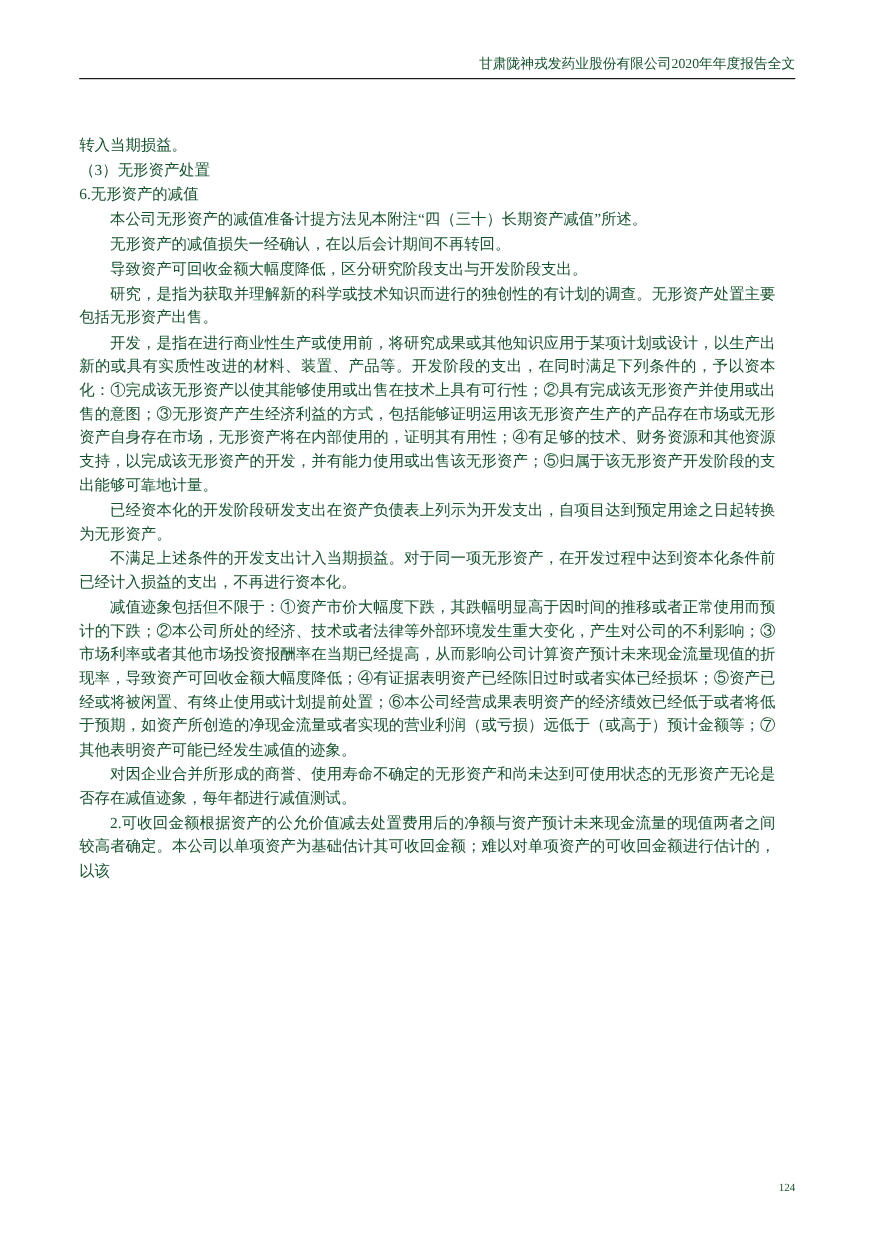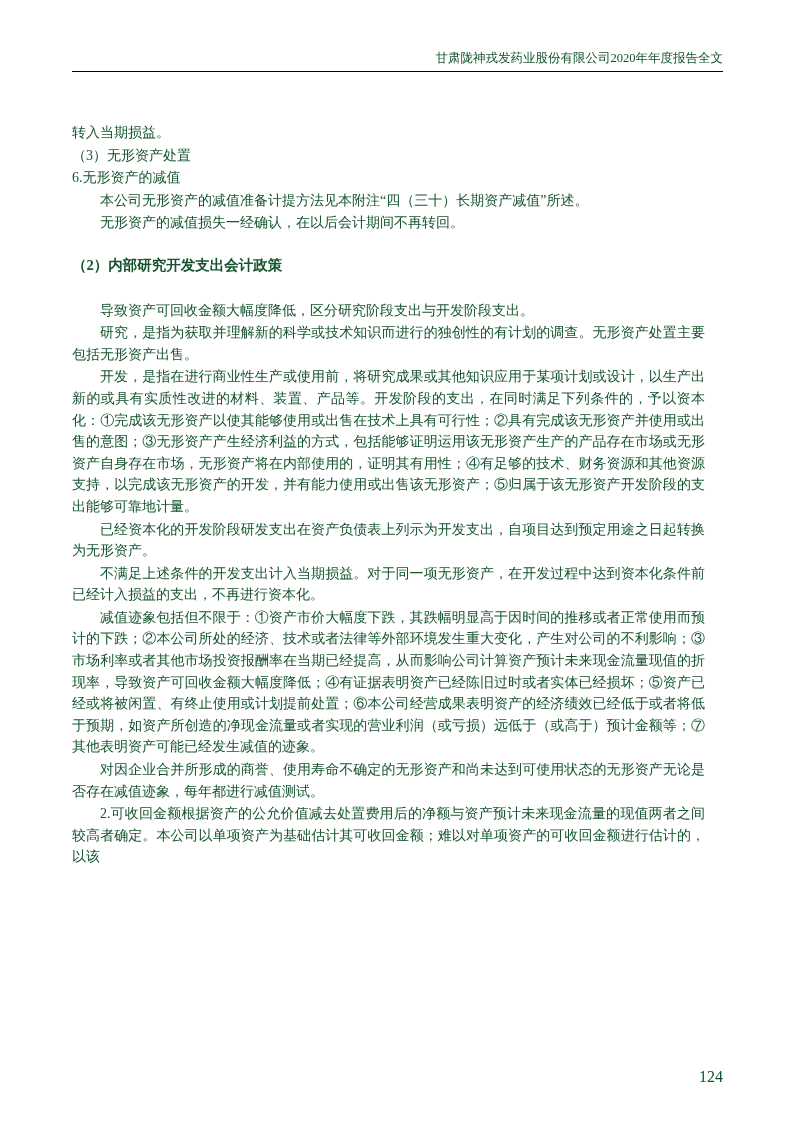--- a/index.html
+++ b/index.html
@@ -51,41 +51,40 @@
     font-weight: 700;
     margin: 21px 0 23px 0;
     text-align: left;
     text-indent: 0;
   }
 
   .page-number {
     position: absolute;
     right: 70px;
     bottom: 36px;
-    font-size: 16px;
+    font-size: 10px;
   }
 </style>
 </head>
 <body>
 
 <div class="page">
 
   <div class="doc-header">
     <div class="title">甘肃陇神戎发药业股份有限公司2020年年度报告全文</div>
     <div class="rule"></div>
   </div>
 
   <div class="doc-body">
     <p class="flush">转入当期损益。</p>
     <p class="flush">（3）无形资产处置</p>
     <p class="flush">6.无形资产的减值</p>
     <p class="indent">本公司无形资产的减值准备计提方法见本附注“四（三十）长期资产减值”所述。</p>
     <p class="indent">无形资产的减值损失一经确认，在以后会计期间不再转回。</p>
 
-    <h2 class="section">（2）内部研究开发支出会计政策</h2>
 
     <p class="indent">导致资产可回收金额大幅度降低，区分研究阶段支出与开发阶段支出。</p>
     <p class="indent">研究，是指为获取并理解新的科学或技术知识而进行的独创性的有计划的调查。无形资产处置主要包括无形资产出售。</p>
     <p class="indent">开发，是指在进行商业性生产或使用前，将研究成果或其他知识应用于某项计划或设计，以生产出新的或具有实质性改进的材料、装置、产品等。开发阶段的支出，在同时满足下列条件的，予以资本化：①完成该无形资产以使其能够使用或出售在技术上具有可行性；②具有完成该无形资产并使用或出售的意图；③无形资产产生经济利益的方式，包括能够证明运用该无形资产生产的产品存在市场或无形资产自身存在市场，无形资产将在内部使用的，证明其有用性；④有足够的技术、财务资源和其他资源支持，以完成该无形资产的开发，并有能力使用或出售该无形资产；⑤归属于该无形资产开发阶段的支出能够可靠地计量。</p>
     <p class="indent">已经资本化的开发阶段研发支出在资产负债表上列示为开发支出，自项目达到预定用途之日起转换为无形资产。</p>
     <p class="indent">不满足上述条件的开发支出计入当期损益。对于同一项无形资产，在开发过程中达到资本化条件前已经计入损益的支出，不再进行资本化。</p>
 
 
     <p class="indent">减值迹象包括但不限于：①资产市价大幅度下跌，其跌幅明显高于因时间的推移或者正常使用而预计的下跌；②本公司所处的经济、技术或者法律等外部环境发生重大变化，产生对公司的不利影响；③市场利率或者其他市场投资报酬率在当期已经提高，从而影响公司计算资产预计未来现金流量现值的折现率，导致资产可回收金额大幅度降低；④有证据表明资产已经陈旧过时或者实体已经损坏；⑤资产已经或将被闲置、有终止使用或计划提前处置；⑥本公司经营成果表明资产的经济绩效已经低于或者将低于预期，如资产所创造的净现金流量或者实现的营业利润（或亏损）远低于（或高于）预计金额等；⑦其他表明资产可能已经发生减值的迹象。</p>
     <p class="indent">对因企业合并所形成的商誉、使用寿命不确定的无形资产和尚未达到可使用状态的无形资产无论是否存在减值迹象，每年都进行减值测试。</p>

